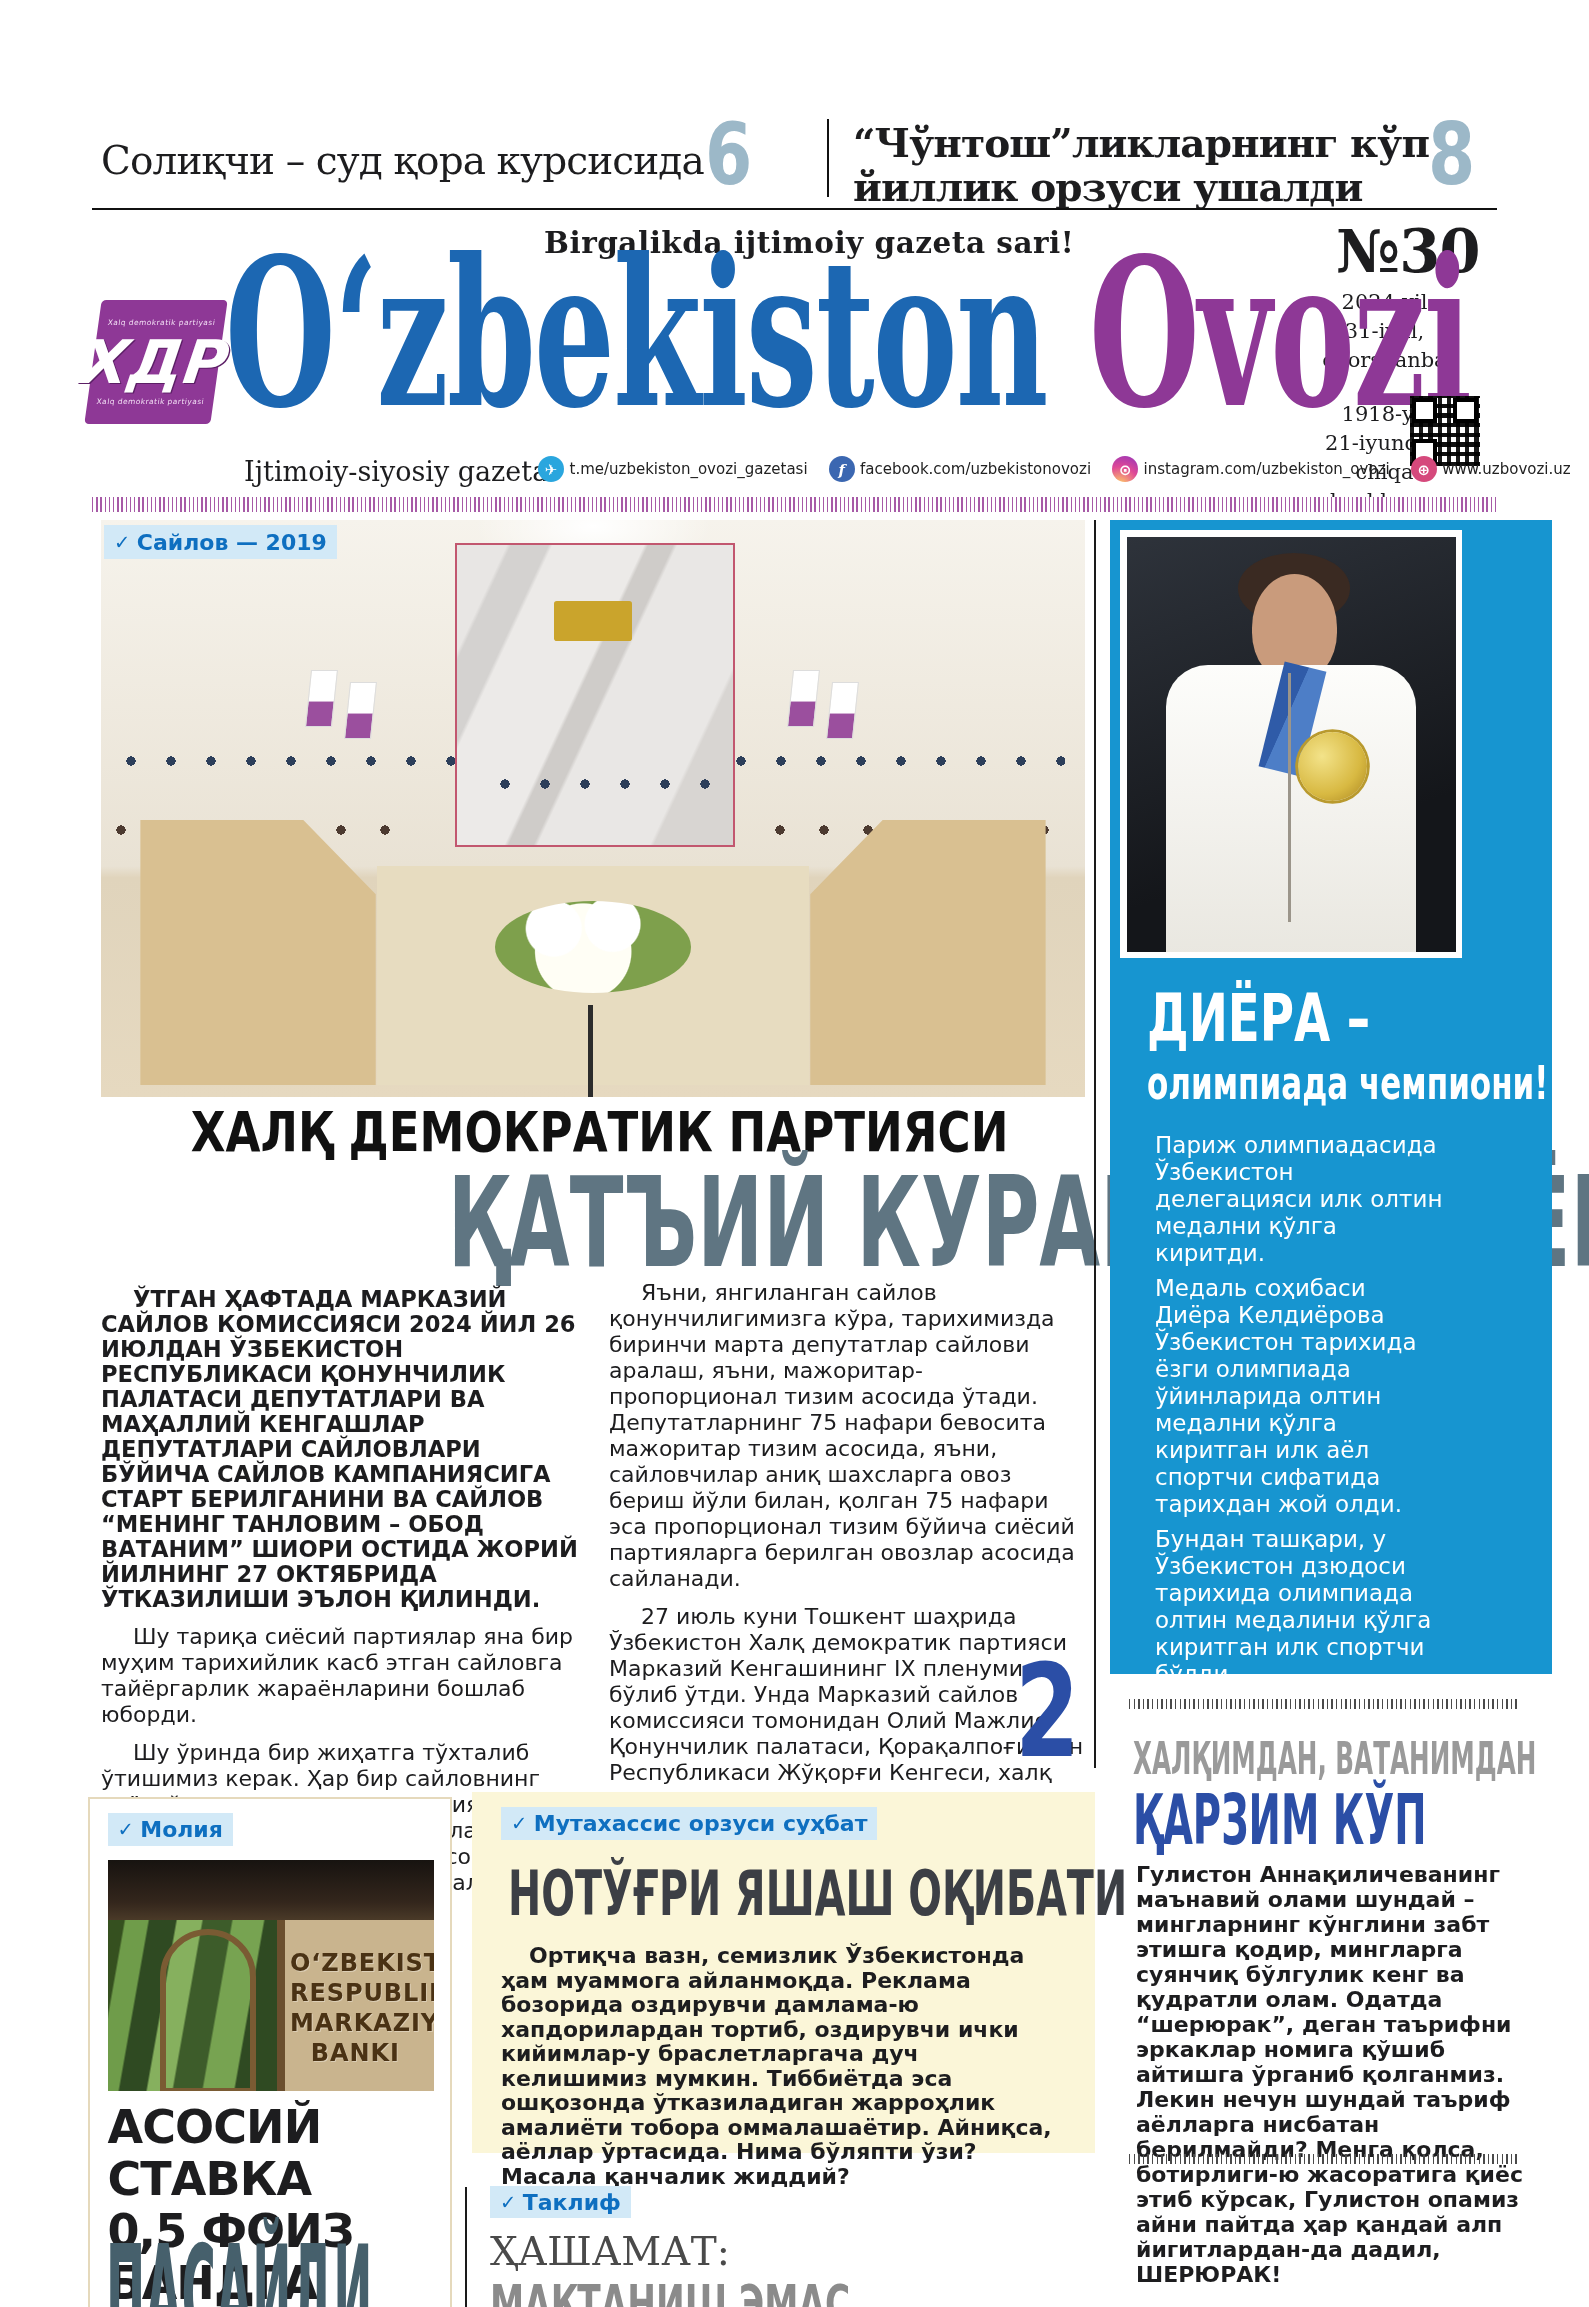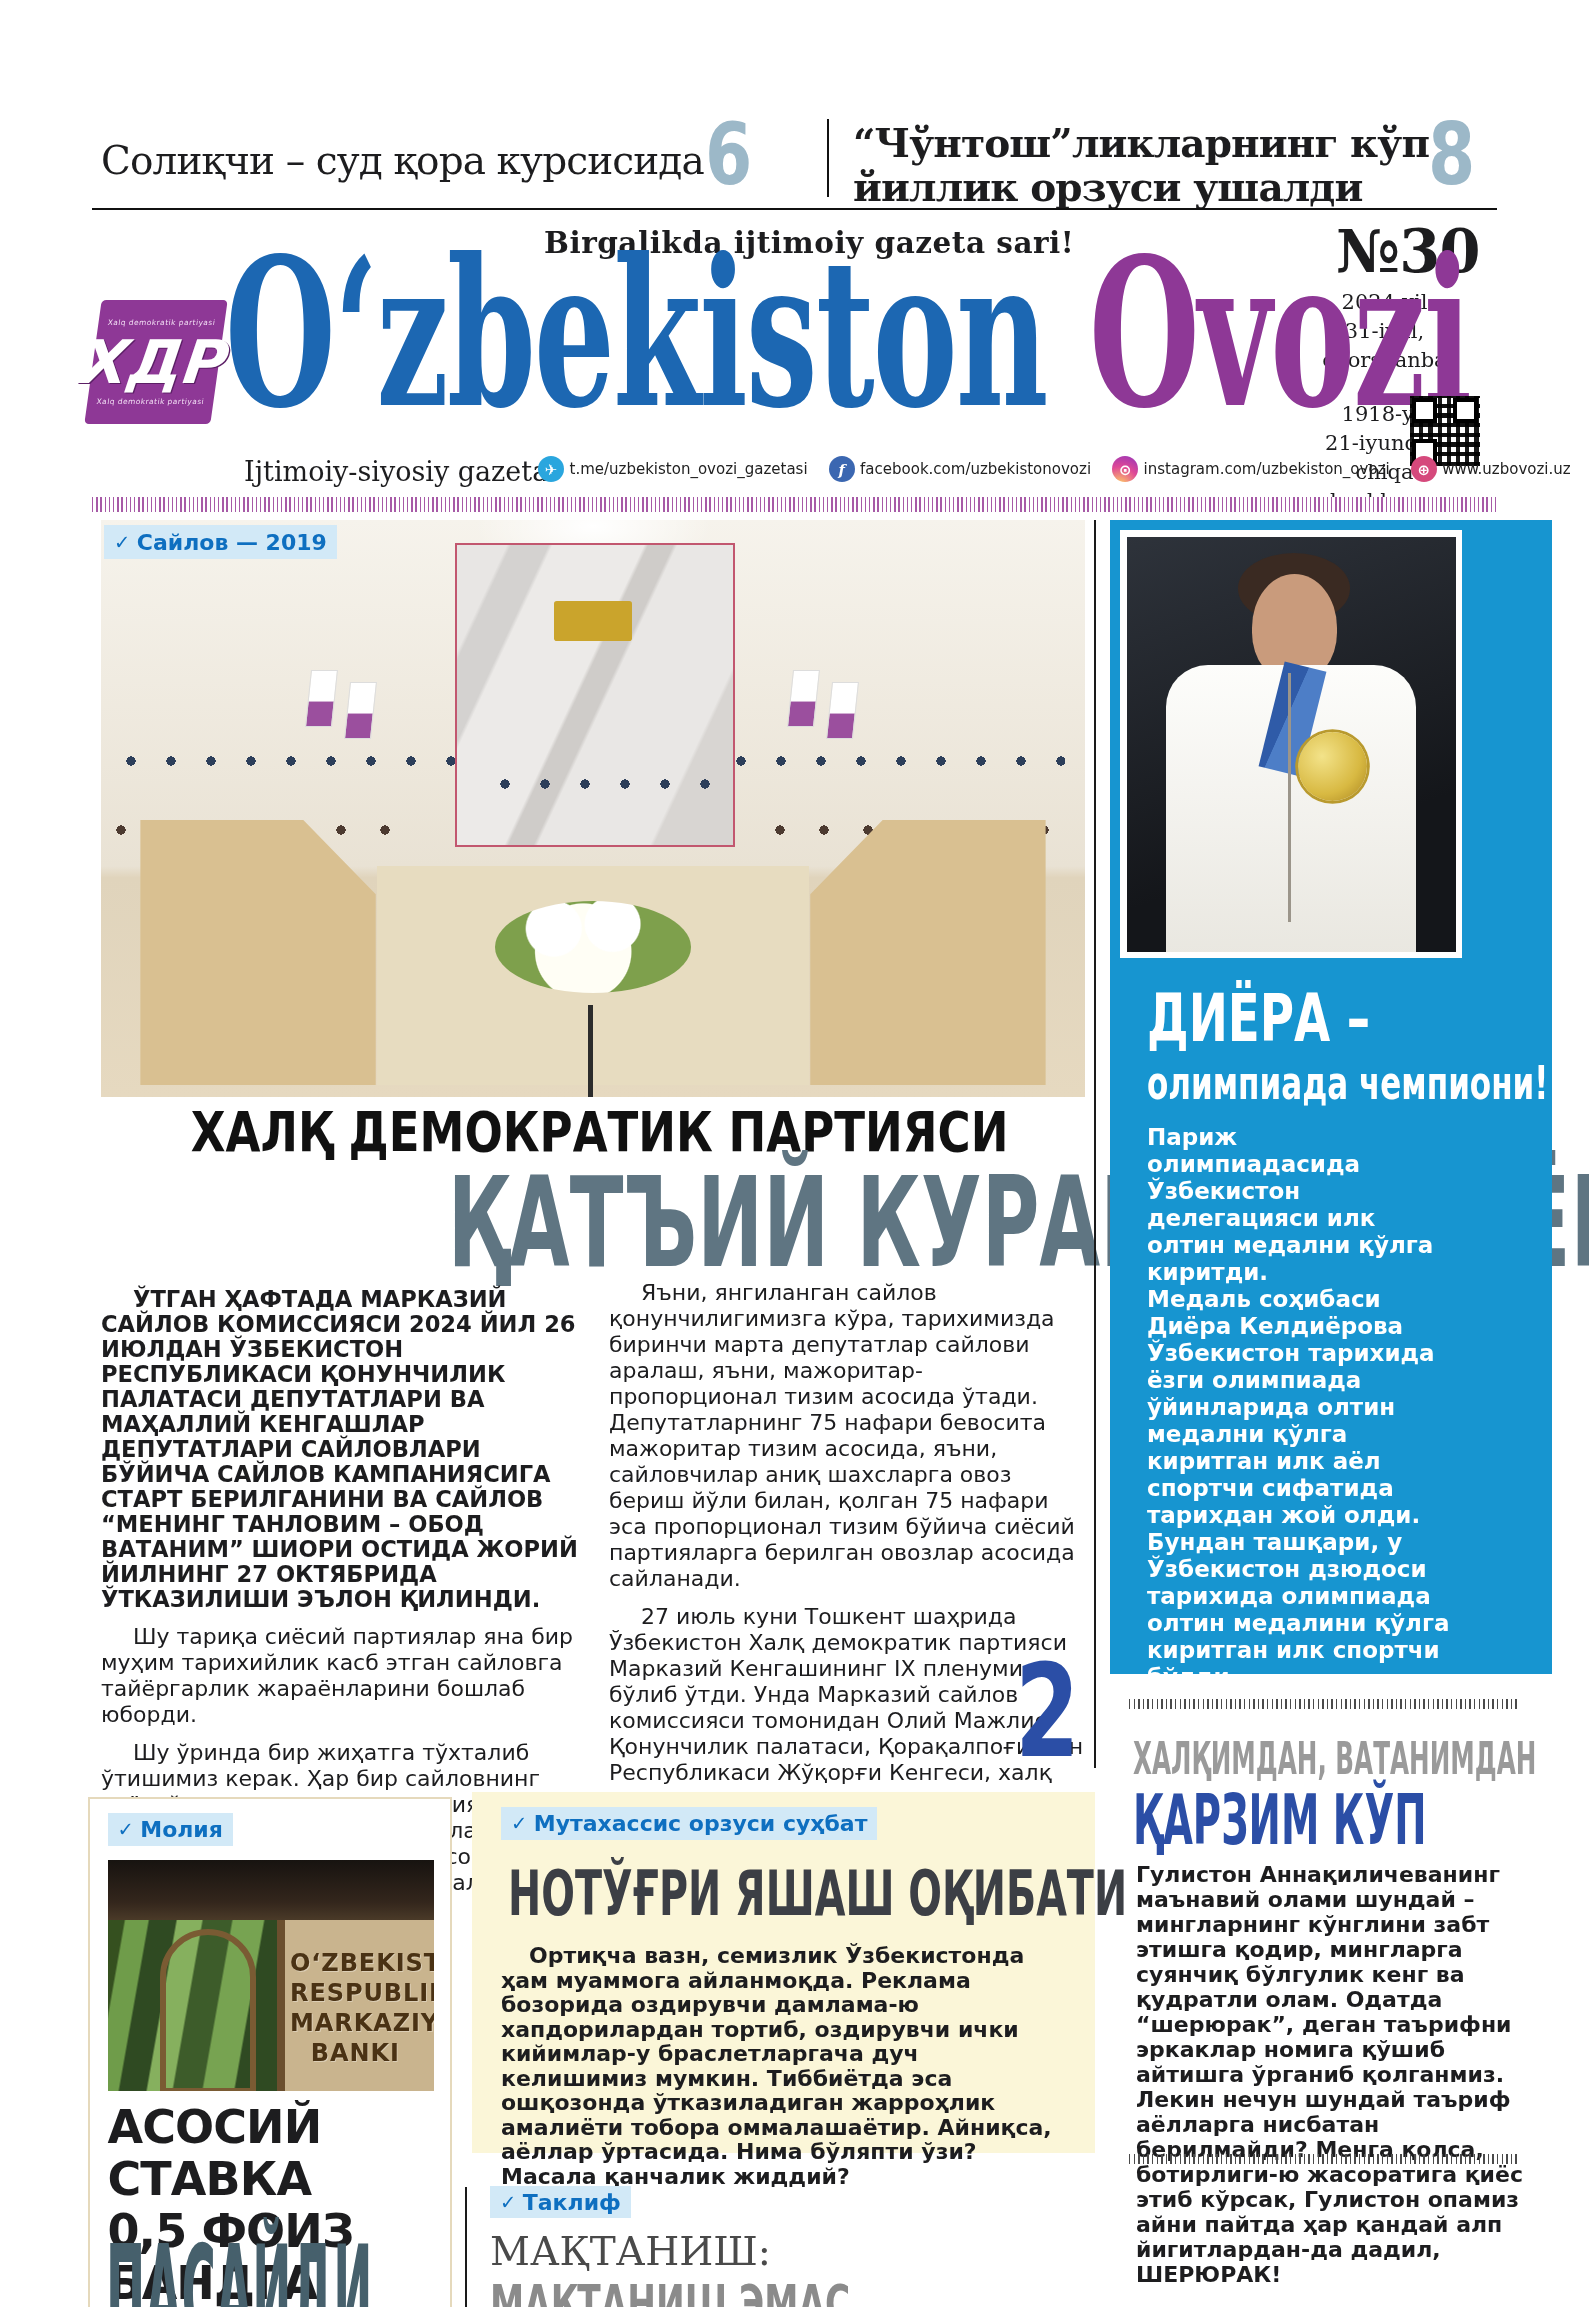--- a/index.html
+++ b/index.html
@@ -55,21 +55,21 @@
   .body .intro{font-weight:bold;font-size:22.6px;line-height:25px;text-transform:uppercase;}
   .pg2{font-size:129px;font-weight:bold;color:#2b4ea6;}
   .colrule{width:1.8px;background:#1a1a1a;}
   
   .bluebox{background:#1795d0;}
   .photoframe{background:#fff;padding:6.5px;}
   .athlete{position:relative;width:100%;height:100%;overflow:hidden;
            background:linear-gradient(160deg,#2e333b 0%,#14161a 70%);}
   .bb-h1{color:#fff;font-weight:bold;font-size:65px;}
   .bb-h2{color:#fff;font-weight:bold;font-size:47px;}
-  .bb-body p{color:#fff;font-weight:bold;font-size:23px;line-height:27px;margin:0;}
+  .bb-body p{color:#fff;font-weight:normal;font-size:23px;line-height:27px;margin:8px;}
   
   .tickband{height:10px;background:repeating-linear-gradient(90deg,#4a4a4a 0 1.4px,transparent 1.4px 4.6px);}
   .gkick{font-size:44px;font-weight:bold;color:#9a9a9a;}
   .bluehead{font-size:69px;font-weight:bold;color:#2b4ea6;}
   .boldbody p{font-weight:bold;font-size:22px;line-height:25px;margin:0;}
   .finbox{border:2.8px solid #e5d9bc;background:#fff;}
   .finhead{font-size:46px;font-weight:bold;line-height:52px;letter-spacing:-0.9px;}
   .finpas{font-size:134px;font-weight:bold;color:#46606c;}
   .yellow{background:#fbf6d8;}
   .notohead{font-size:62px;font-weight:bold;color:#3c3f45;}
@@ -293,20 +293,20 @@
     <div class="abs intbody" style="left:29px;top:152px;width:568px;text-indent:28px;">
       <span>Ортиқча вазн, семизлик Ўзбекистонда ҳам муаммога айланмоқда. Реклама бозорида оздирувчи дамлама-ю хапдорилардан тортиб, оздирувчи ички кийимлар-у браслетларгача дуч келишимиз мумкин. Тиббиётда эса ошқозонда ўтказиладиган жарроҳлик амалиёти тобора оммалашаётир. Айниқса, аёллар ўртасида. Нима бўляпти ўзи? Масала қанчалик жиддий?</span>
     </div>
   </div>
 
   <div class="abs" style="left:465px;top:2187px;width:1.8px;height:328px;background:#1a1a1a;"></div>
   <div class="abs tag" style="left:490px;top:2186px;height:32px;">
     <span class="chk">✓</span>
     <span>Таклиф</span>
   </div>
-  <div class="abs hash serif" style="left:490px;top:2229px;">МАҚТАНИШ:</div>
+  <div class="abs hash serif" style="left:490px;top:2229px;">ҲАШАМАТ:</div>
   <div class="abs" style="left:490px;top:2275px;">
     <div><span class="grayhead condL" style="transform:scaleX(.66);">МАҚТАНИШ ЭМАС,</span></div>
 
   </div>
 
 </div>
 
 
 </body></html>

